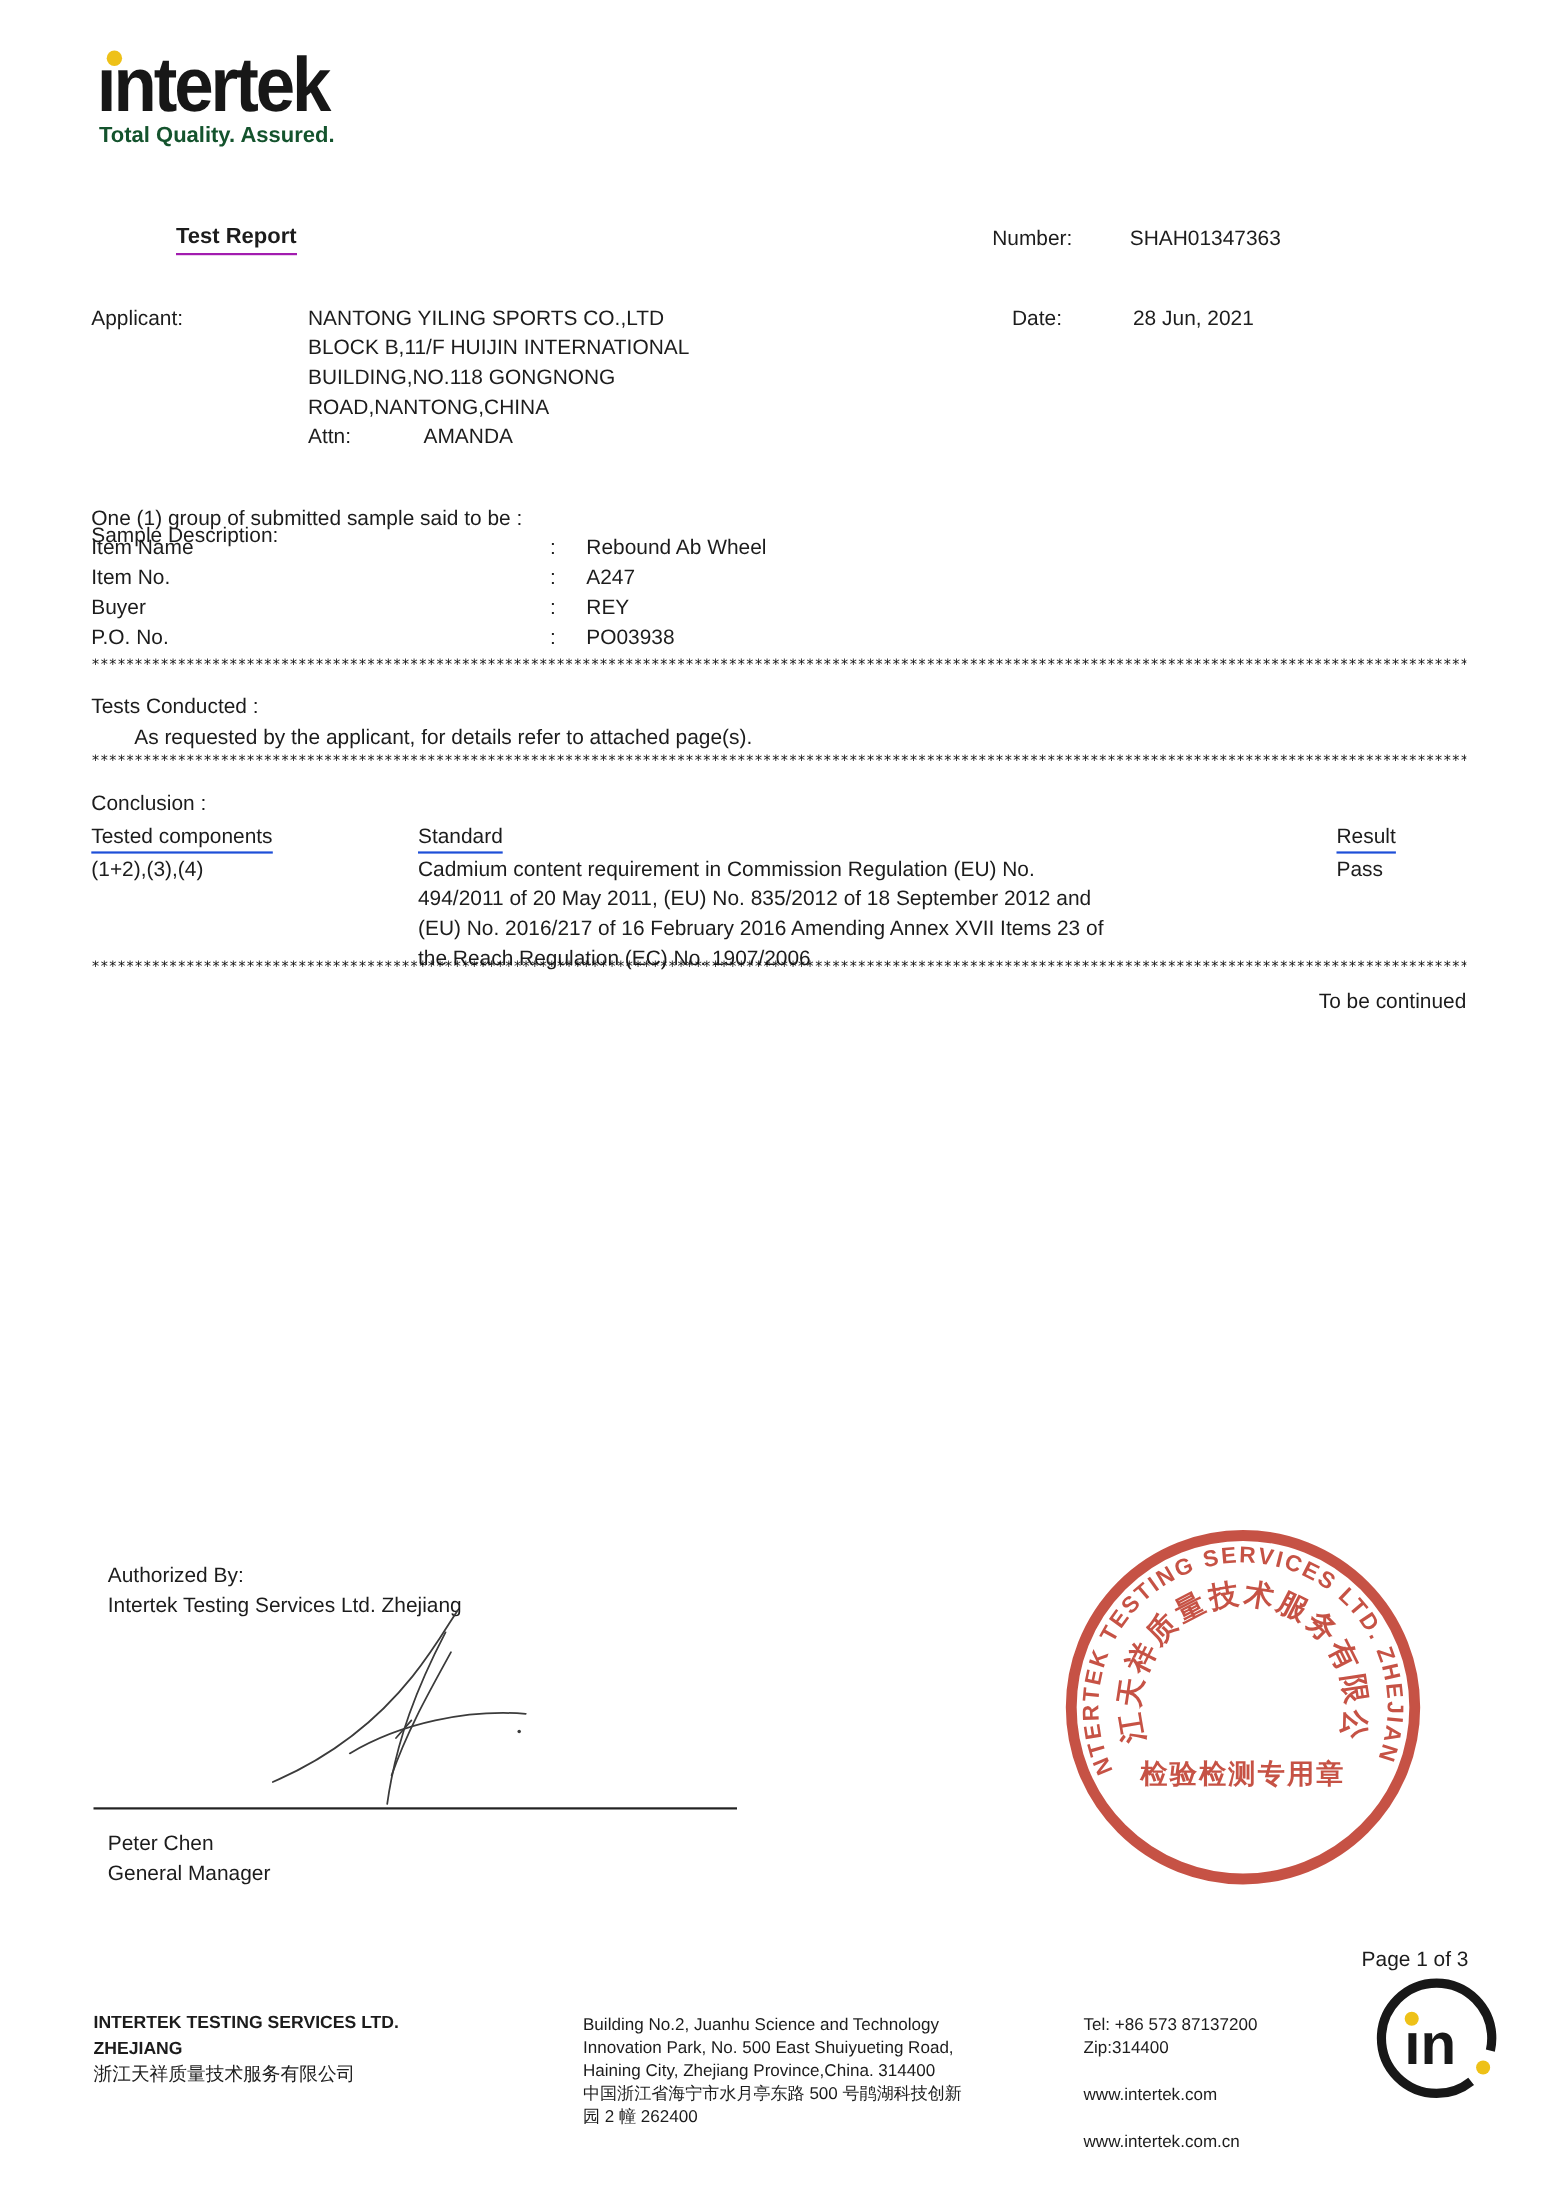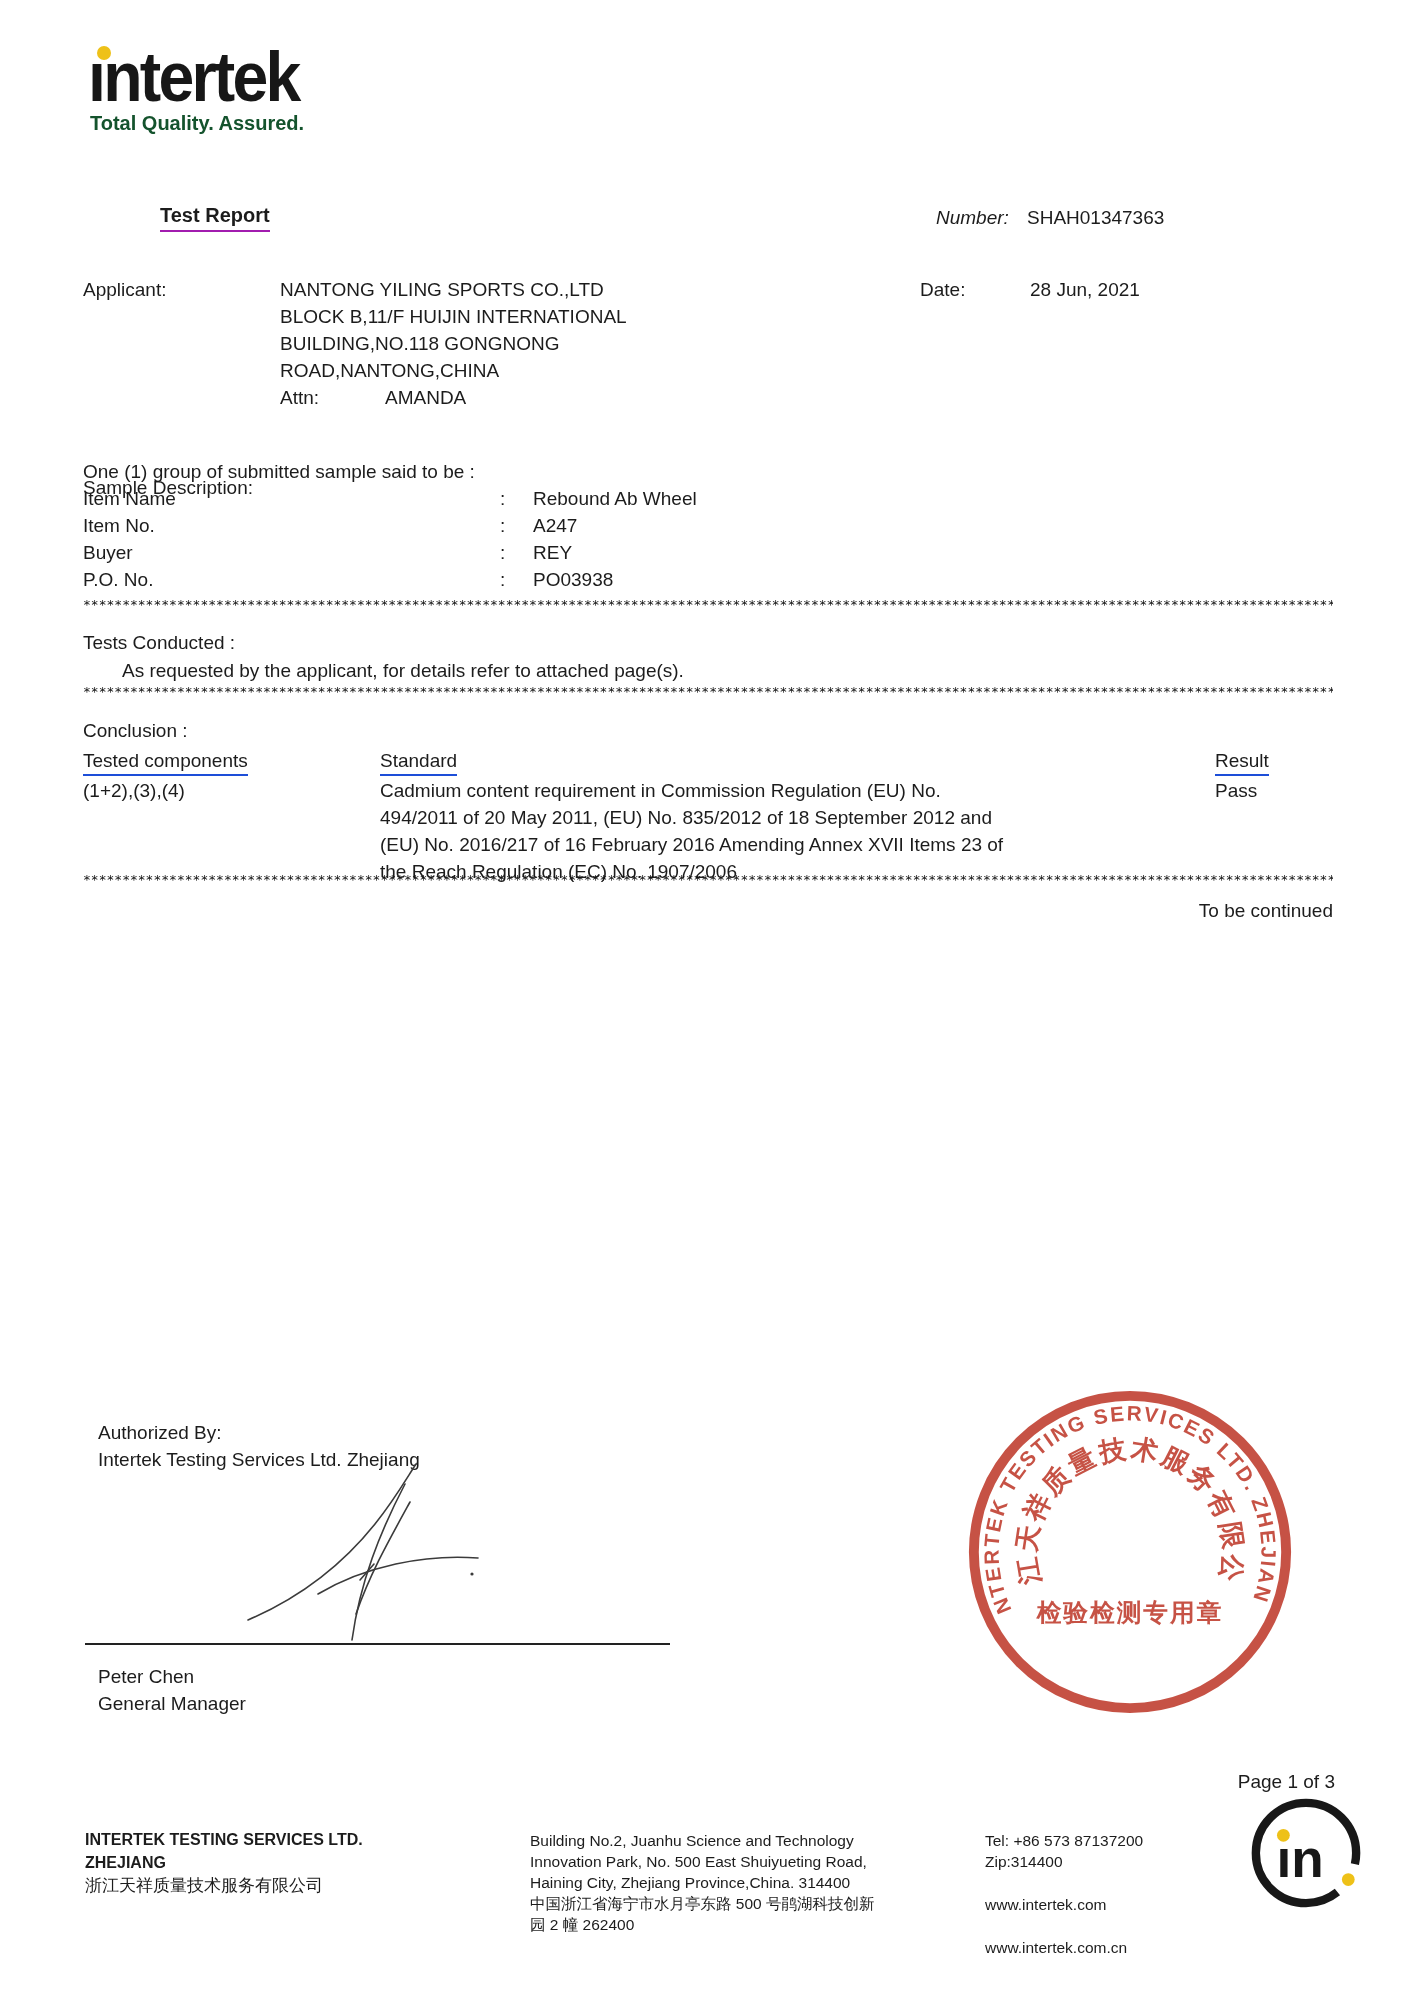--- a/index.html
+++ b/index.html
@@ -37,21 +37,21 @@
 
 <div class="page">
 
   <div class="abs" style="left:88px;top:42px;">
     <div class="wordmark">ıntertek</div>
   </div>
   <div class="abs logo-dot" style="left:97px;top:46px;"></div>
   <div class="abs tagline" style="left:90px;top:112px;">Total Quality. Assured.</div>
 
   <div class="abs body-text report-title" style="left:160px;top:202px;">Test Report</div>
-  <div class="abs body-text" style="left:936px;top:204px;font-style:italic;">Number:</div>
+  <div class="abs body-text" style="left:902px;top:204px;">Number:</div>
   <div class="abs body-text" style="left:1027px;top:204px;">SHAH01347363</div>
 
   <div class="abs body-text" style="left:83px;top:276px;">Applicant:</div>
   <div class="abs" style="left:280px;top:276px;">
     <div class="body-text">NANTONG YILING SPORTS CO.,LTD</div>
     <div class="body-text">BLOCK B,11/F HUIJIN INTERNATIONAL</div>
     <div class="body-text">BUILDING,NO.118 GONGNONG</div>
     <div class="body-text">ROAD,NANTONG,CHINA</div>
   </div>
   <div class="abs body-text" style="left:920px;top:276px;">Date:</div>

